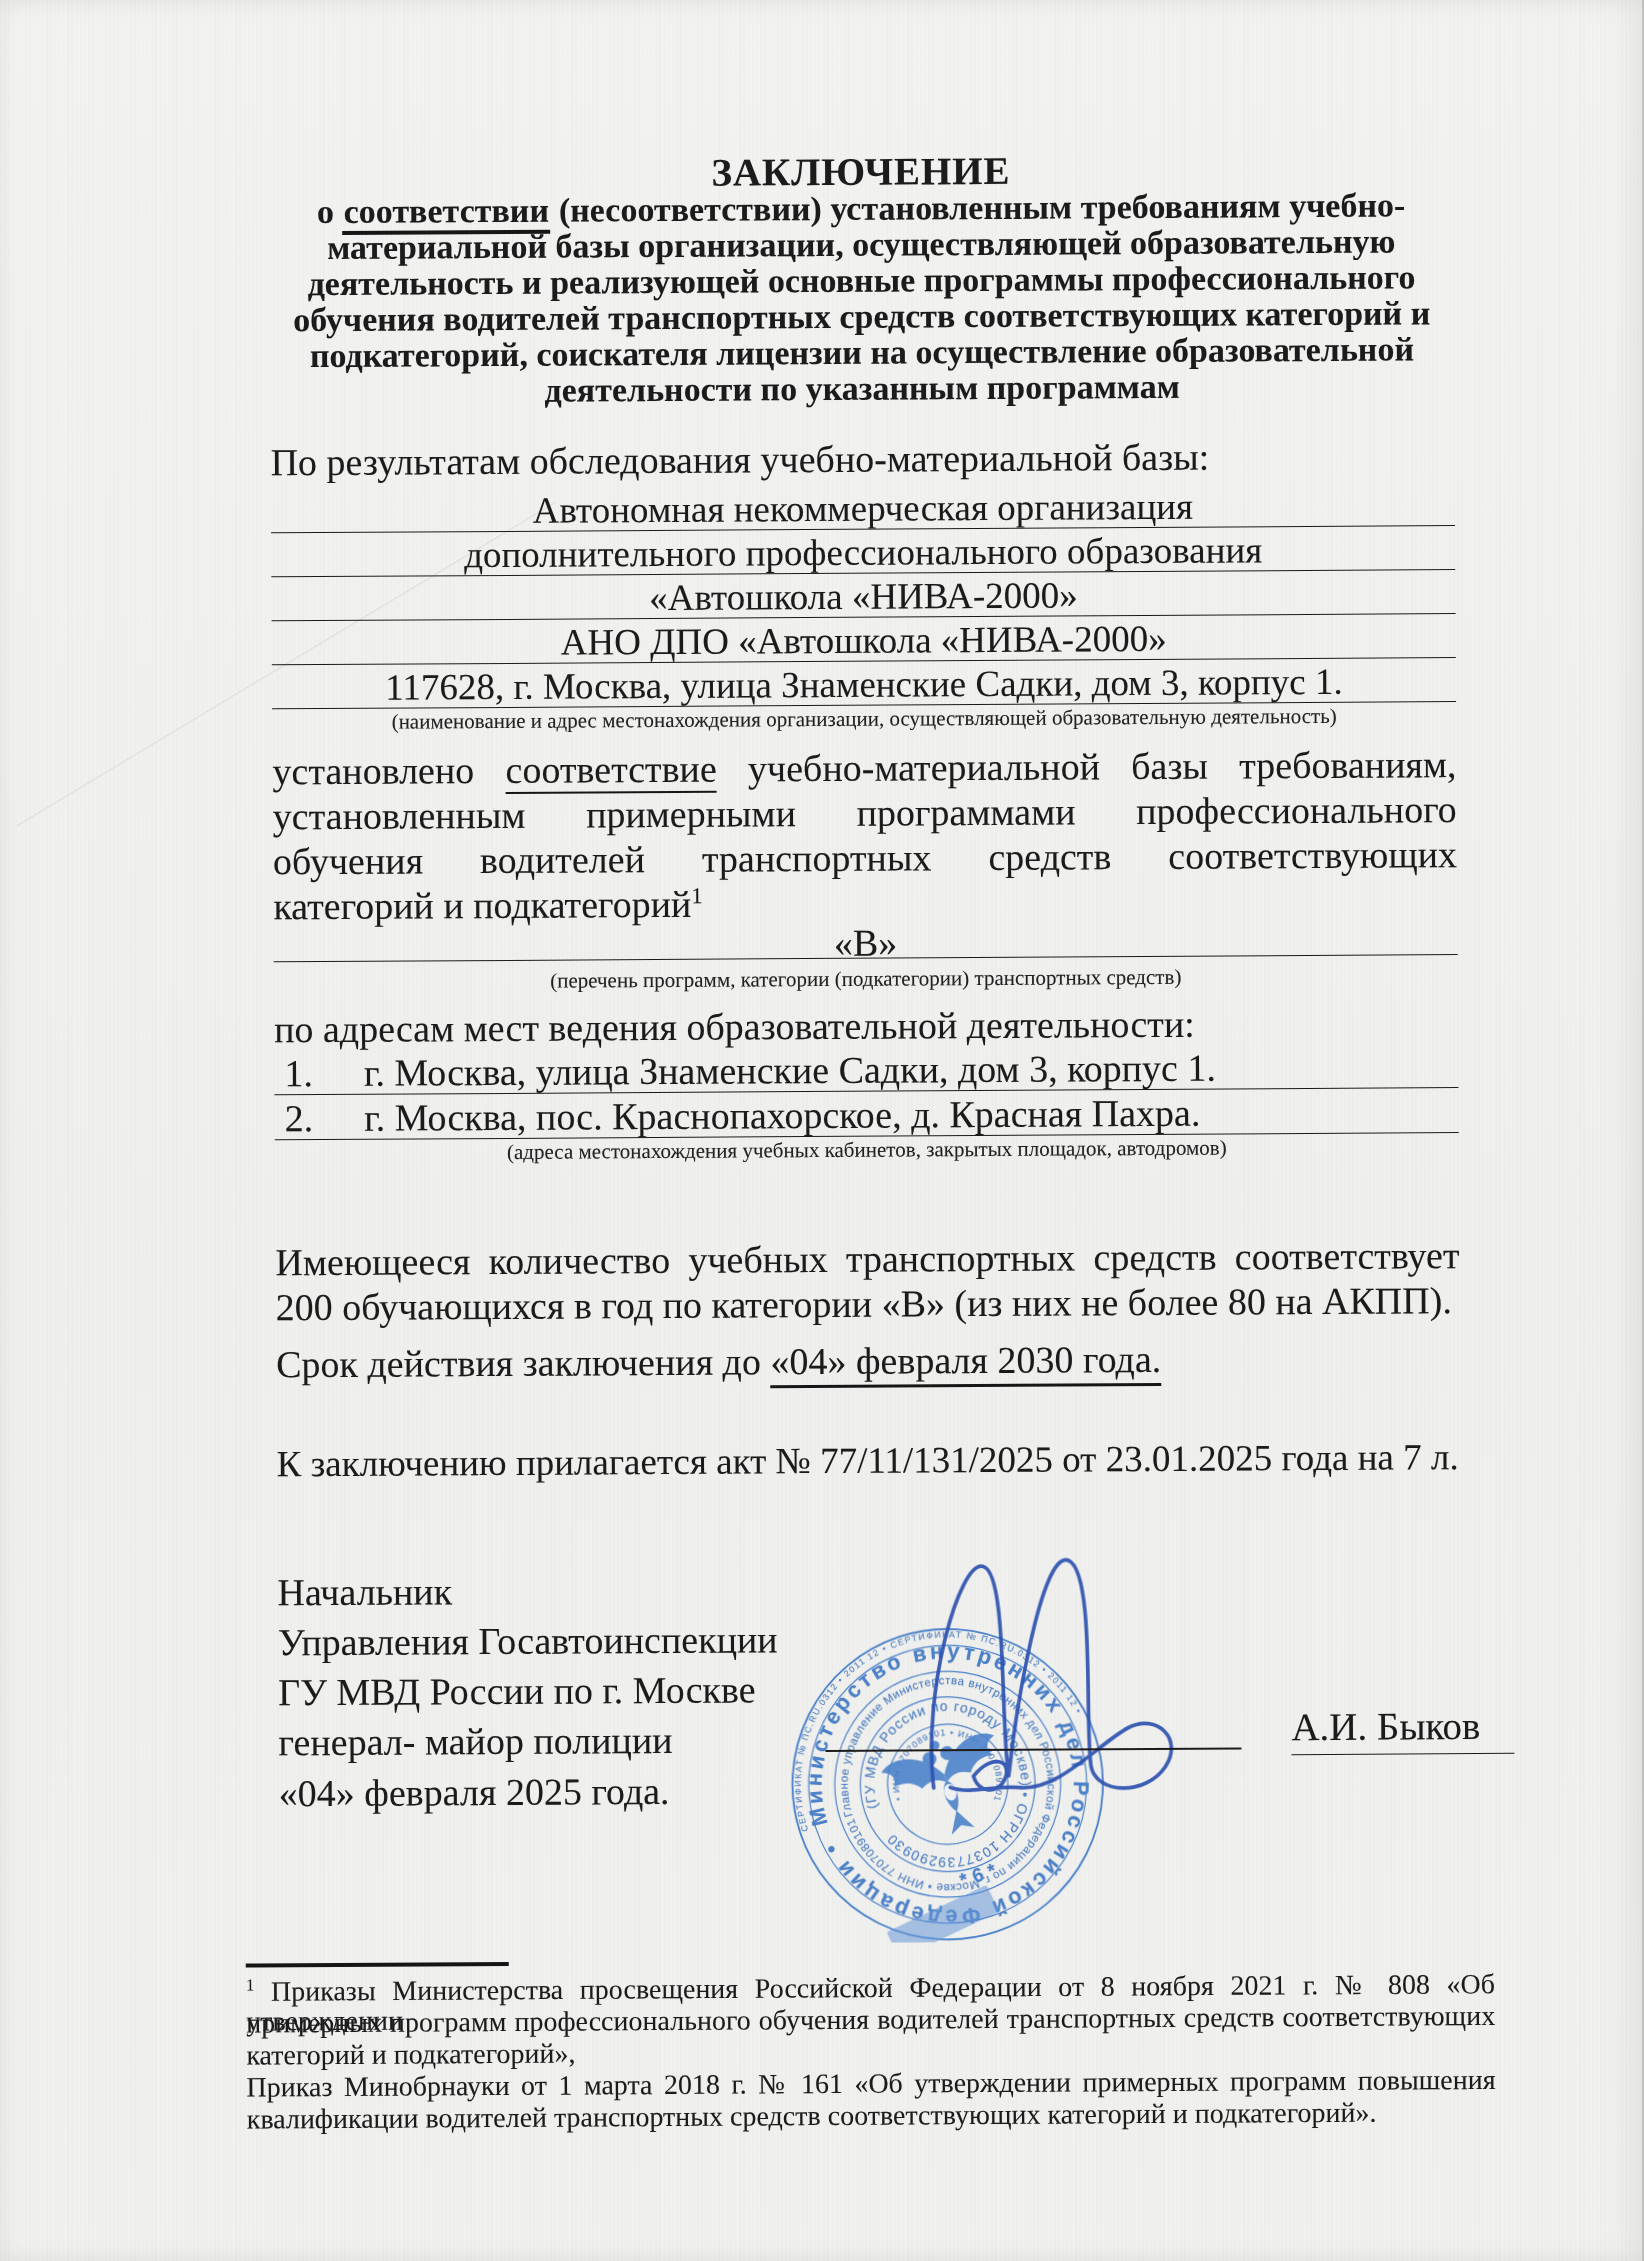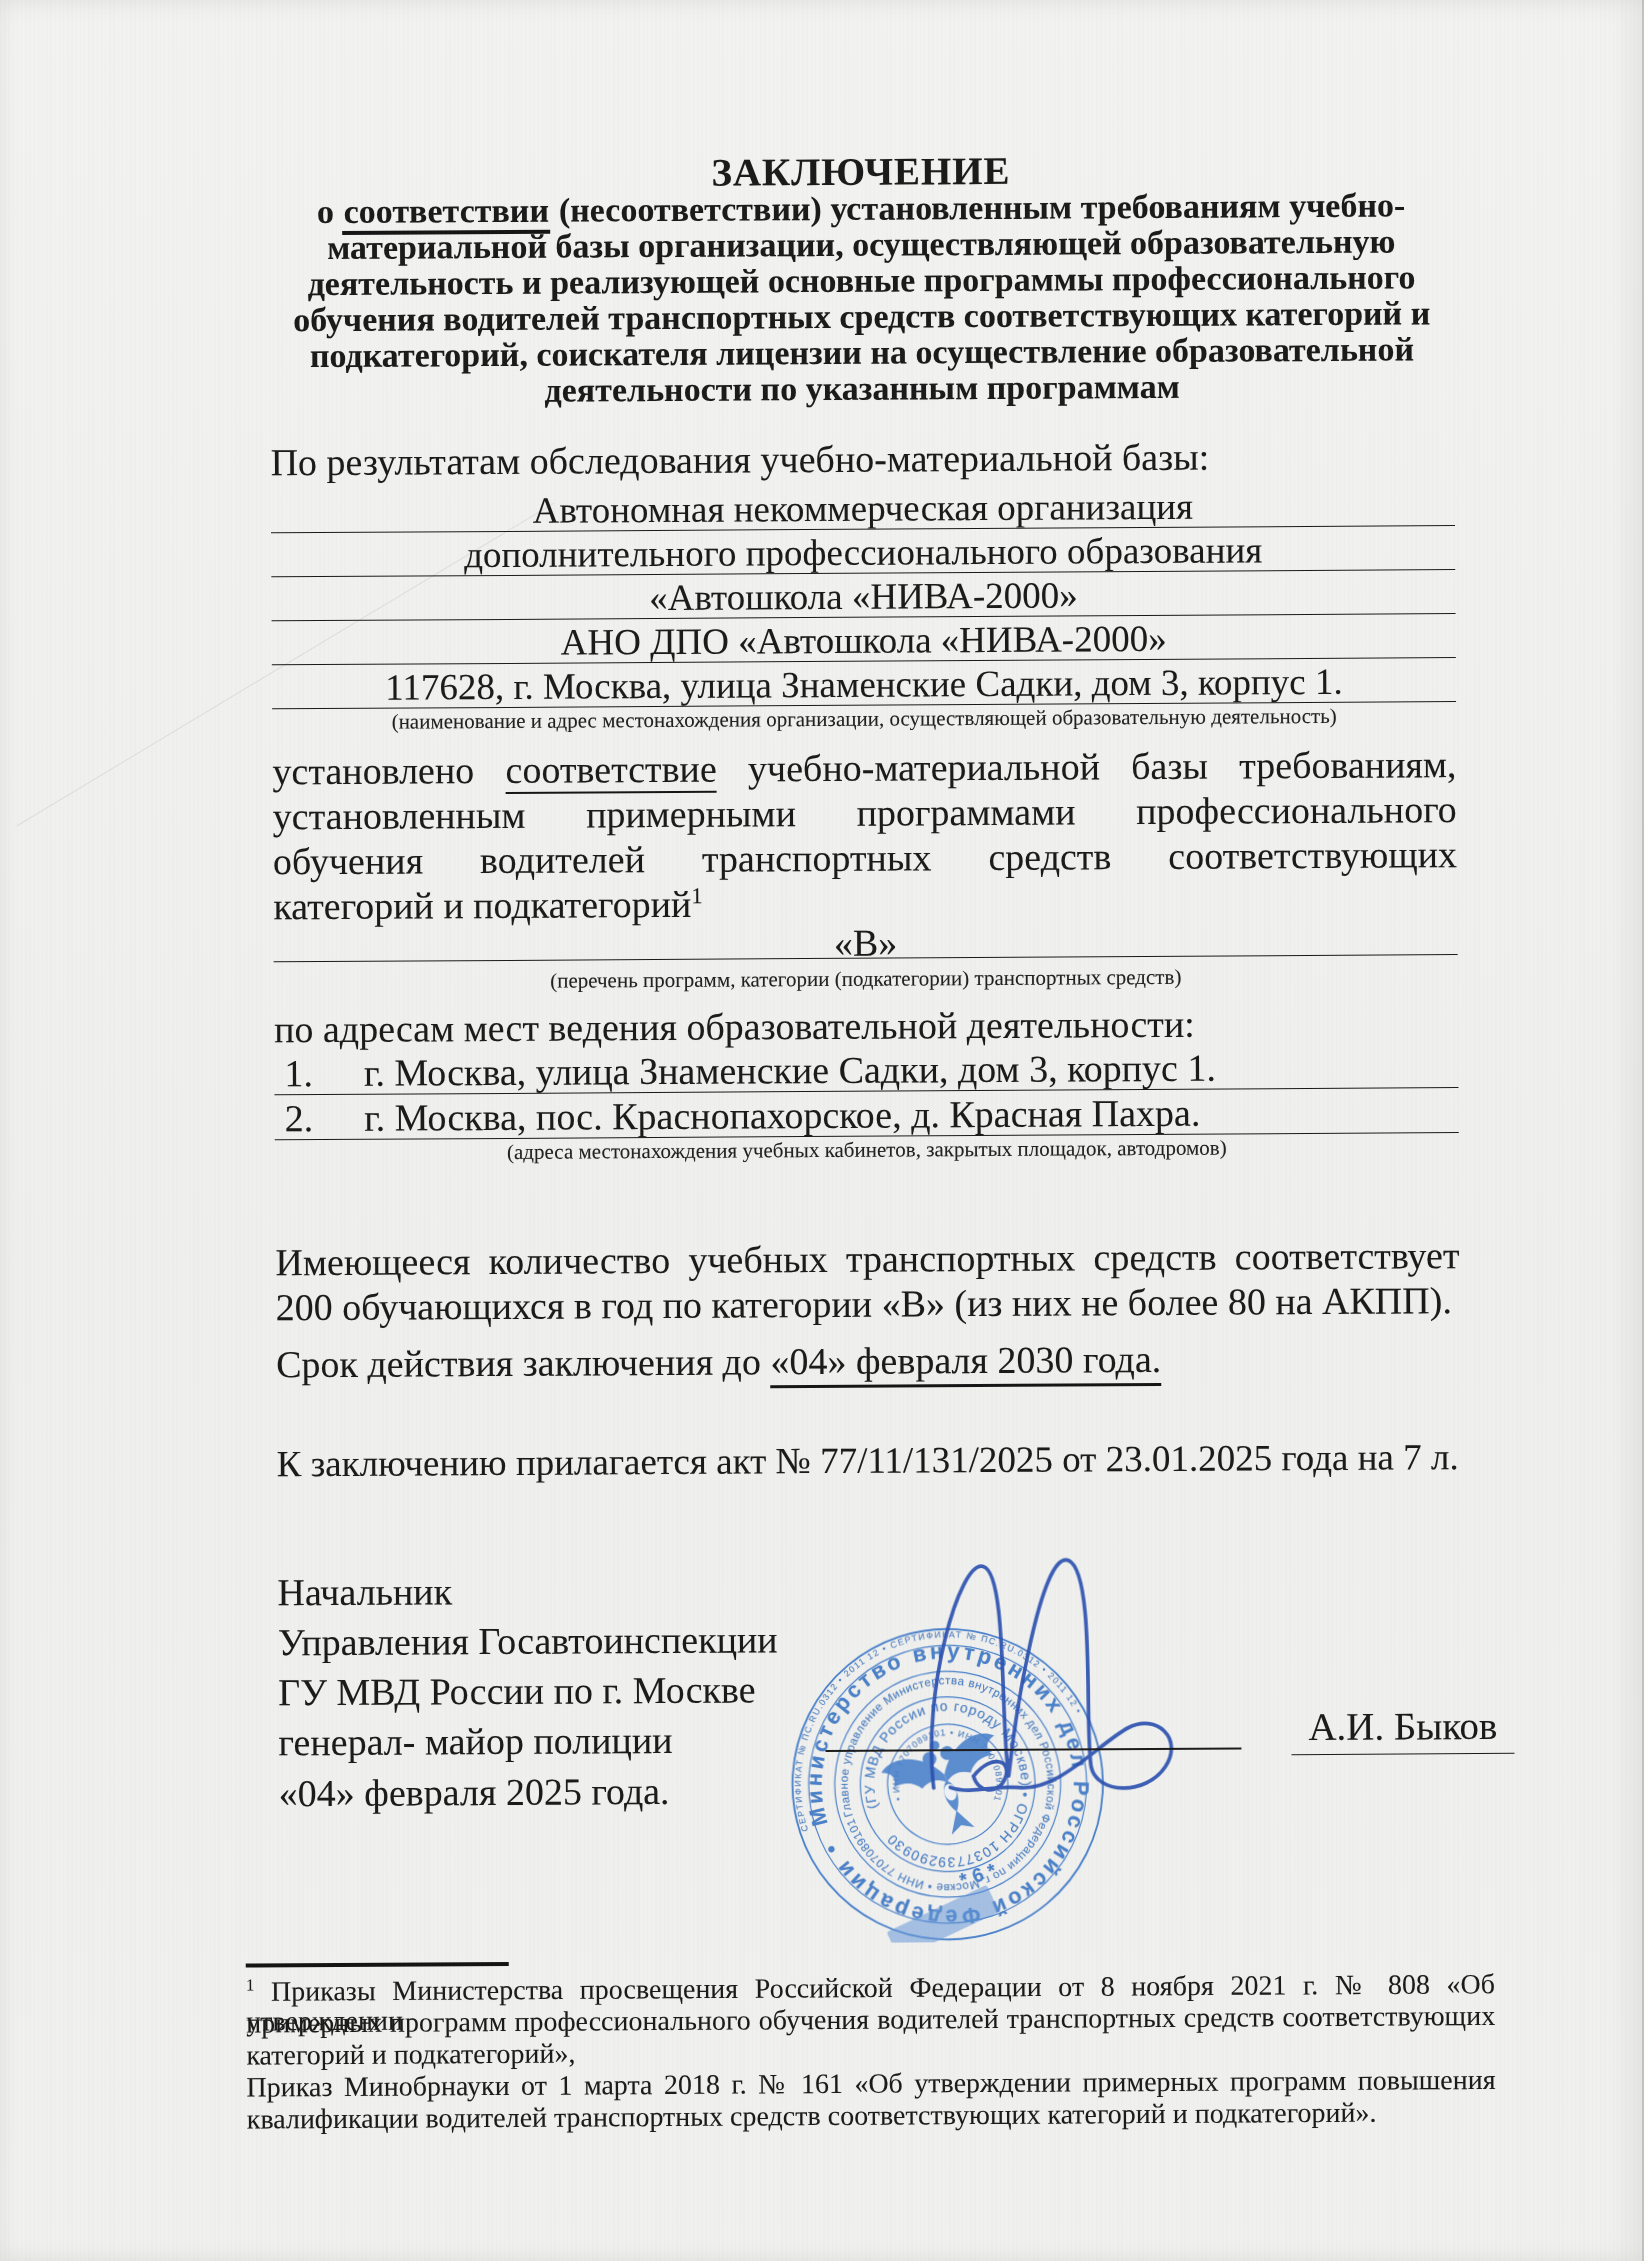--- a/index.html
+++ b/index.html
@@ -41,21 +41,21 @@
 
   .addr-row { font-size:38px; height:43px; border-bottom:1.9px solid #1a1a1a; }
   .addr-num { display:inline-block; width:70px; padding-left:10.2px; }
 
   .u-date { border-bottom:3.2px solid #161616; padding-bottom:2.8px; }
   .u-word { border-bottom:2.8px solid #161616; padding-bottom:0.9px; }
 
   .sig-line { font-size:38px; line-height:1.05; }
 
   .sig-rule { top:1750px; left:821px; width:416px; height:1.9px; background:#1d1d1d; }
-  .sig-name { left:1287px; top:1707px; width:223px; font-size:39px; text-align:center;
+  .sig-name { left:1287px; top:1707px; width:223px; font-size:39px; 
               border-bottom:1.9px solid #1a1a1a; padding-bottom:4.6px; }
 
   .fn-sep { top:1960px; left:240px; width:263px; height:4.2px; background:#141414; }
   .fn-line { left:240px; width:1249px; font-size:28px; line-height:1.05; }
   sup { font-size:60%; vertical-align:super; }
 
   .seal-svg { left:785px; top:1627px; width:316px; height:316px; filter:blur(0.3px); opacity:0.93; }
   .ink-svg  { left:900px; top:1536px; width:325px; height:299px; filter:blur(0.2px); opacity:0.92; }
 </style>
 </head>

